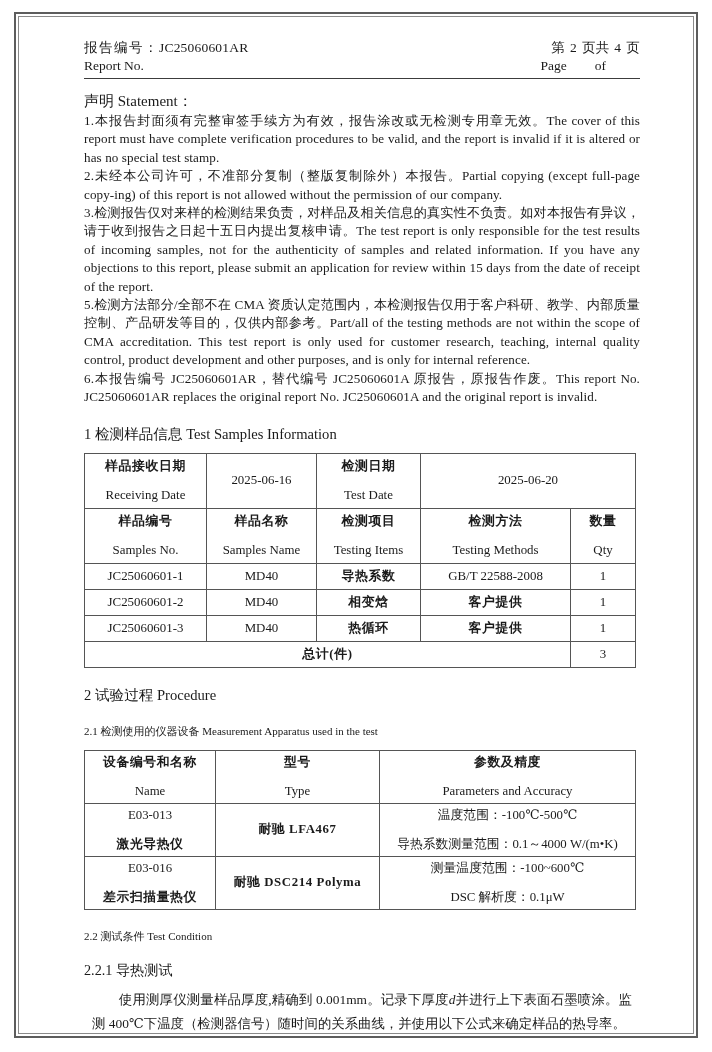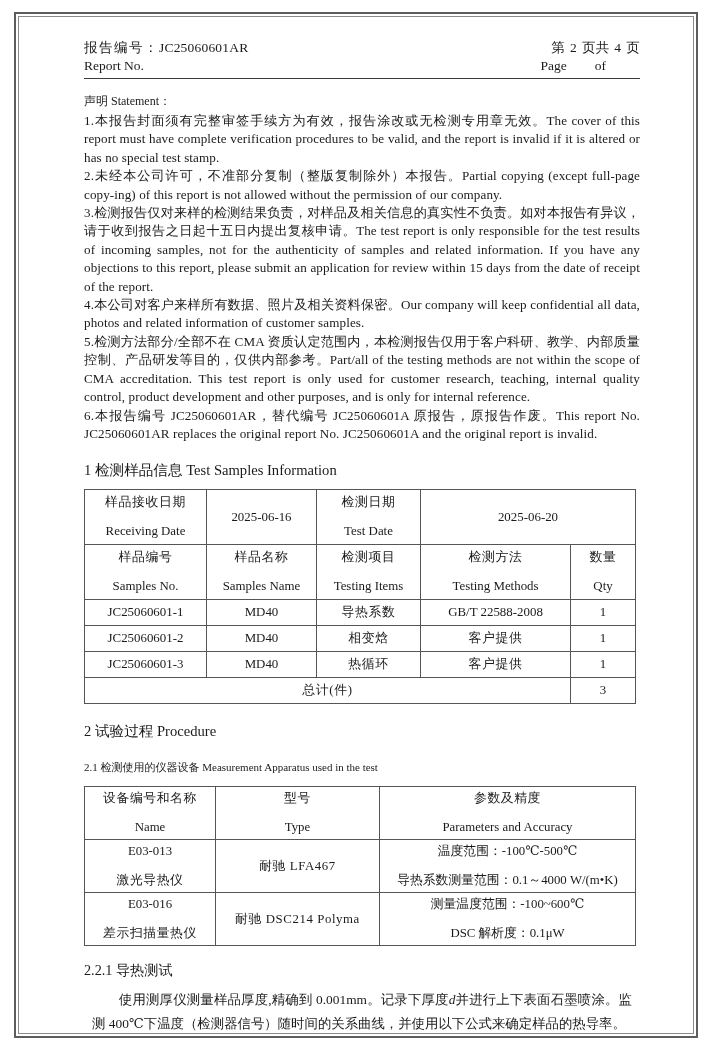--- a/index.html
+++ b/index.html
@@ -69,21 +69,21 @@
   }
   .hdr-row2 {
     font-size: 13.5px;
     line-height: 18px;
     display: flex;
     justify-content: space-between;
   }
 
   
   .statement-title {
-    font-size: 12px;
+    font-size: 15px;
     line-height: 20px;
     margin: 4px 0 1px 0;
   }
   .stmt-p {
     font-size: 13.1px;
     line-height: 18.4px;
     text-align: justify;
     text-justify: inter-word;
     margin: 0;
     letter-spacing: 0.1px;
@@ -124,21 +124,21 @@
     border: 1px solid #555;
     text-align: center;
     vertical-align: middle;
     font-size: 12.9px;
     line-height: 17px;
     padding: 4px 2px;
   }
   .cell-2l { line-height: 16.5px; }
   .cell-2l .ln1 { display: block; }
   .cell-2l .ln2 { display: block; margin-top: 12px; }
-  .cn { letter-spacing: 0.6px; }
+  .cn { letter-spacing: 0.6px; font-weight: bold; }
 
   table.equip-tbl {
     border-collapse: collapse;
     width: 551px;
     table-layout: fixed;
     margin: 0;
   }
   table.equip-tbl td {
     border: 1px solid #555;
     text-align: center;
@@ -175,21 +175,20 @@
         <span>Page</span>
         <span>of</span>
       </span>
     </div>
   </div>
 
   <div class="statement-title">声明 Statement：</div>
   <p class="stmt-p">1.本报告封面须有完整审签手续方为有效，报告涂改或无检测专用章无效。The cover of this report must have complete verification procedures to be valid, and the report is invalid if it is altered or has no special test stamp.</p>
   <p class="stmt-p">2.未经本公司许可，不准部分复制（整版复制除外）本报告。Partial copying (except full-page copy-ing) of this report is not allowed without the permission of our company.</p>
   <p class="stmt-p">3.检测报告仅对来样的检测结果负责，对样品及相关信息的真实性不负责。如对本报告有异议，请于收到报告之日起十五日内提出复核申请。The test report is only responsible for the test results of incoming samples, not for the authenticity of samples and related information. If you have any objections to this report, please submit an application for review within 15 days from the date of receipt of the report.</p>
-  <p class="stmt-p">4.本公司对客户来样所有数据、照片及相关资料保密。Our company will keep confidential all data, photos and related information of customer samples.</p>
   <p class="stmt-p">5.检测方法部分/全部不在 CMA 资质认定范围内，本检测报告仅用于客户科研、教学、内部质量控制、产品研发等目的，仅供内部参考。Part/all of the testing methods are not within the scope of CMA accreditation. This test report is only used for customer research, teaching, internal quality control, product development and other purposes, and is only for internal reference.</p>
   <p class="stmt-p">6.本报告编号 JC25060601AR，替代编号 JC25060601A 原报告，原报告作废。This report No. JC25060601AR replaces the original report No. JC25060601A and the original report is invalid.</p>
 
   <div class="sec-h">1 检测样品信息 Test Samples Information</div>
 
   <table class="doc-tbl">
     <colgroup>
       <col style="width:122px">
         <col style="width:110px">
         <col style="width:104px">
@@ -301,16 +300,17 @@
         </td>
         <td class="cn">耐驰 DSC214 Polyma</td>
         <td class="cell-2l">
           <span class="ln1">测量温度范围：-100~600℃</span>
           <span class="ln2">DSC 解析度：0.1μW</span>
         </td>
       </tr>
     </tbody>
   </table>
 
+  <div class="sec-h2">2.2 测试条件 Test Condition</div>
   <div class="sec-h3">2.2.1 导热测试</div>
   <p class="body-p"><span>使用测厚仪测量样品厚度,精确到 0.001mm。记录下厚度</span><span class="ital">d</span><span>并进行上下表面石墨喷涂。监测 400℃下温度（检测器信号）随时间的关系曲线，并使用以下公式来确定样品的热导率。</span></p>
 
 </div>
 
 </body></html>

